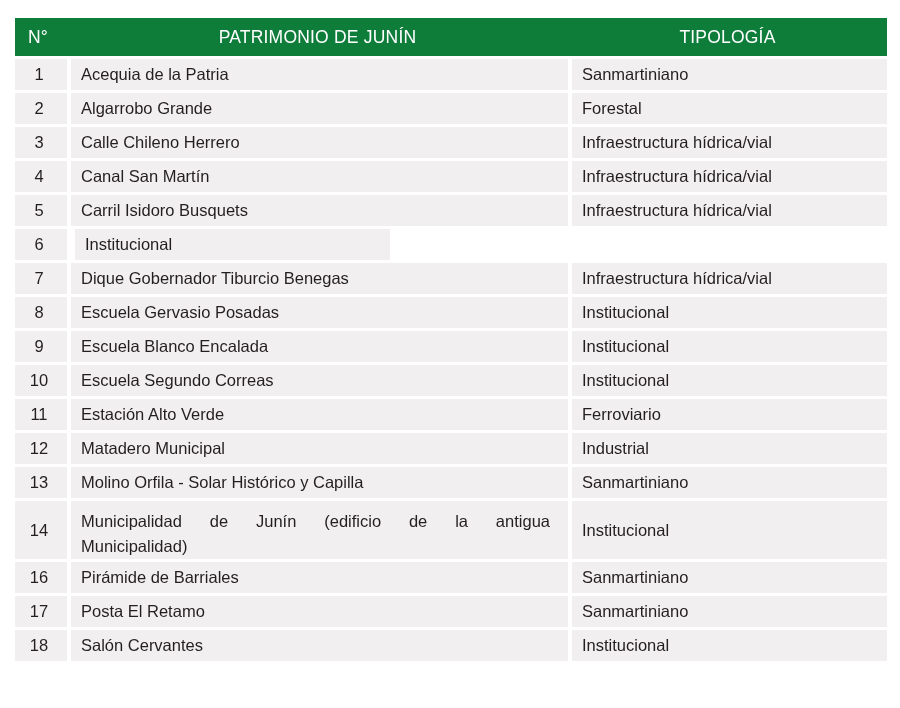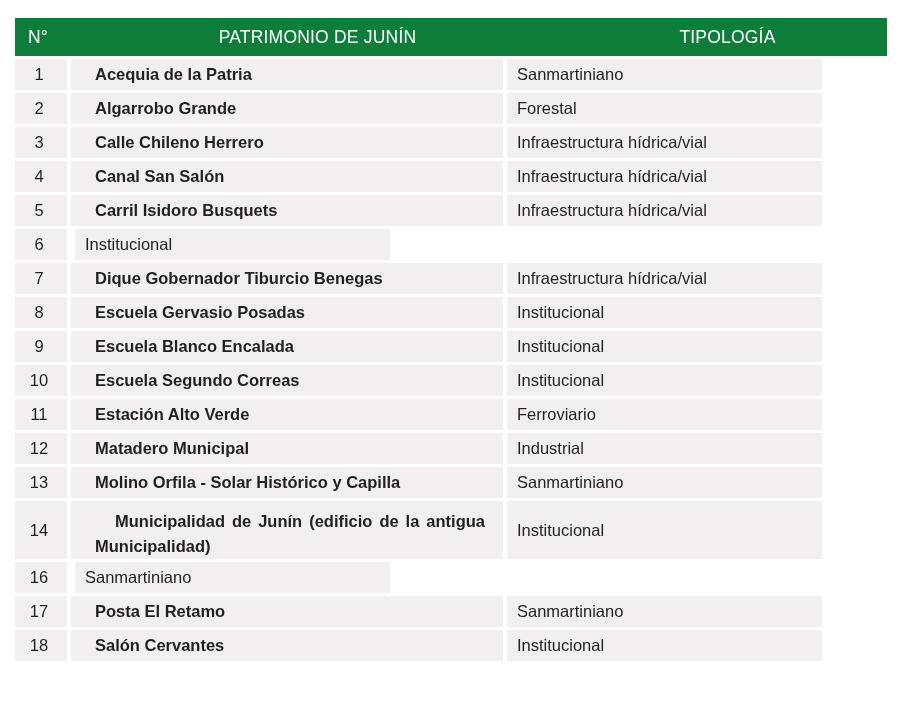--- a/index.html
+++ b/index.html
@@ -85,24 +85,23 @@
     width: 52px;
     justify-content: center;
     padding-right: 4px;
   }
   .gap {
     width: 4px;
     background: #ffffff;
     flex: 0 0 4px;
   }
   .c-name {
-    width: 432px;
-    padding-left: 24px;
+    width: 497px;
+    padding-left: 10px;
     padding-right: 12px;
-    font-weight: bold;
   }
   .c-type {
     width: 315px;
     padding-left: 10px;
     padding-right: 14px;
   }
 
   
   .row.tall .cell { min-height: 55px; }
   .row.tall .c-name {
@@ -111,21 +110,20 @@
     padding-right: 18px;
     text-align: justify;
     text-align-last: left;
     line-height: 1.52;
   }
   .row.tall .c-name .just-line {
     display: block;
     text-align: justify;
     text-align-last: justify;
     white-space: normal;
-    margin-left: 20px;
   }
   .row.tall .c-name .last-line {
     display: block;
     text-align: right;
   }
 </style>
 </head>
 <body>
 
 <div id="page">
@@ -156,21 +154,21 @@
         <div class="row">
           <div class="cell c-num">3</div>
           <div class="gap"></div>
           <div class="cell c-name">Calle Chileno Herrero</div>
           <div class="gap"></div>
           <div class="cell c-type">Infraestructura hídrica/vial</div>
         </div>
         <div class="row">
           <div class="cell c-num">4</div>
           <div class="gap"></div>
-          <div class="cell c-name">Canal San Salón</div>
+          <div class="cell c-name">Canal San Martín</div>
           <div class="gap"></div>
           <div class="cell c-type">Infraestructura hídrica/vial</div>
         </div>
         <div class="row">
           <div class="cell c-num">5</div>
           <div class="gap"></div>
           <div class="cell c-name">Carril Isidoro Busquets</div>
           <div class="gap"></div>
           <div class="cell c-type">Infraestructura hídrica/vial</div>
         </div>
@@ -235,20 +233,21 @@
           <div class="cell c-name">
             <span class="just-line">Municipalidad de Junín (edificio de la antigua</span>
             <span class="last-line">Municipalidad)</span>
           </div>
           <div class="gap"></div>
           <div class="cell c-type">Institucional</div>
         </div>
         <div class="row">
           <div class="cell c-num">16</div>
           <div class="gap"></div>
+          <div class="cell c-name">Pirámide de Barriales</div>
           <div class="gap"></div>
           <div class="cell c-type">Sanmartiniano</div>
         </div>
         <div class="row">
           <div class="cell c-num">17</div>
           <div class="gap"></div>
           <div class="cell c-name">Posta El Retamo</div>
           <div class="gap"></div>
           <div class="cell c-type">Sanmartiniano</div>
         </div>

